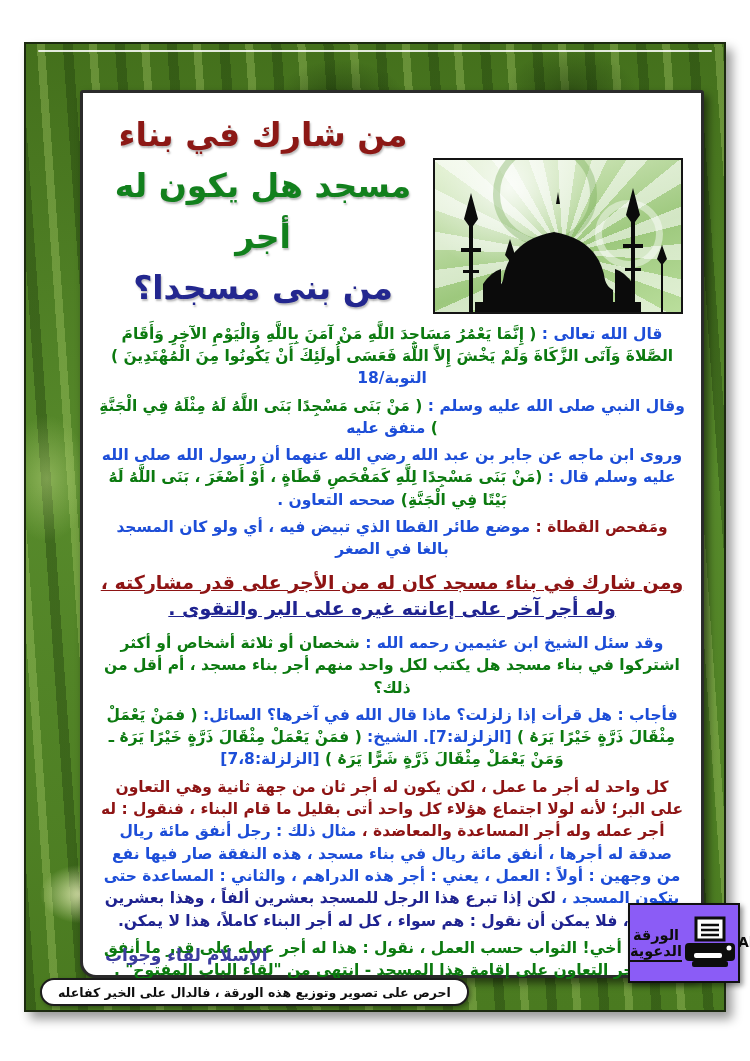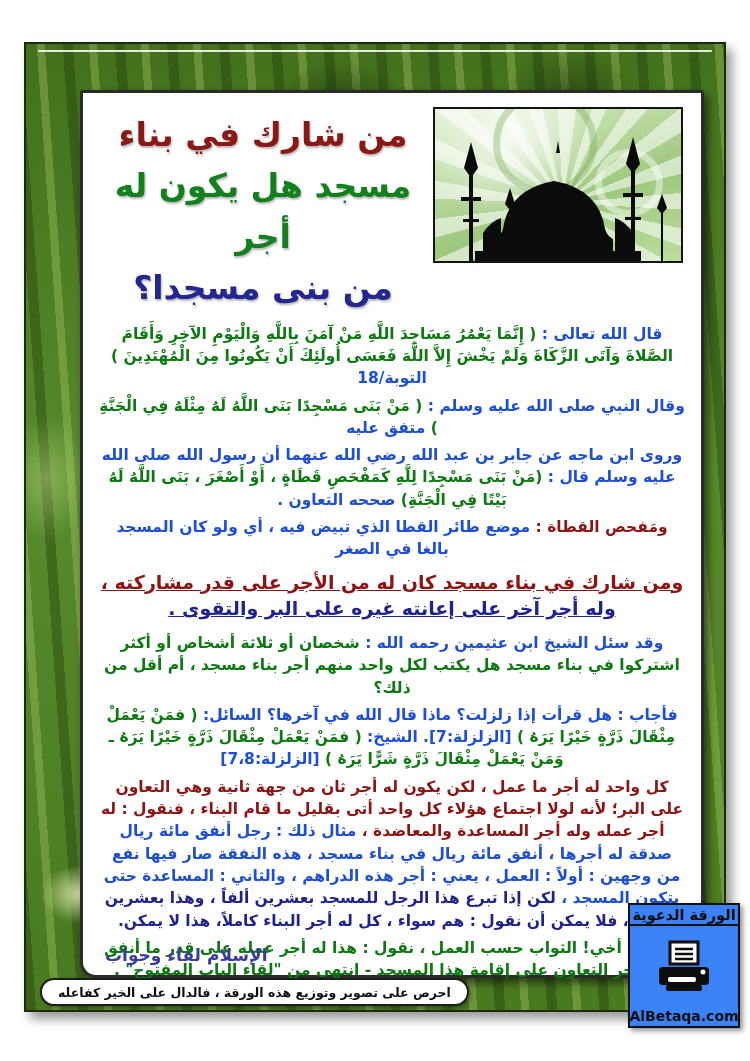--- a/index.html
+++ b/index.html
@@ -22,21 +22,21 @@
       linear-gradient(180deg,#44701c 0%,#578a2b 45%,#4a7a20 100%);}
   .frame::before{content:"";position:absolute;left:12px;right:12px;top:6px;height:2px;
     background:rgba(255,255,255,.85);border-radius:2px;}
 
   
   .card{position:absolute;left:54px;top:46px;width:624px;height:888px;background:#fff;
     border:3px solid #2b2b2b;box-sizing:border-box;border-radius:3px 3px 16px 16px;
     box-shadow:4px 5px 8px rgba(0,0,0,.55);padding:12px 16px;direction:rtl;}
 
   
-  .hdr{display:flex;flex-direction:row-reverse;align-items:flex-start;}
+  .hdr{display:flex;flex-direction:row-reverse;align-items:flex-end;}
   .mosque{width:246px;height:152px;border:2px solid #141414;flex:0 0 auto;margin:2px 2px 0 6px;
     position:relative;overflow:hidden;
     background:
       repeating-conic-gradient(from 0deg at 52% 62%, rgba(255,255,255,.55) 0deg 8deg, rgba(255,255,255,0) 8deg 17deg),
       radial-gradient(circle at 30% 18%, rgba(255,255,255,.85), rgba(255,255,255,0) 42%),
       linear-gradient(160deg,#e2f1d0,#9dc87d 60%,#bade9c);}
   .mosque .ring{position:absolute;border:7px solid rgba(110,165,75,.35);border-radius:50%;}
   .mosque svg{position:absolute;left:0;bottom:-2px;}
   .title{flex:1;text-align:center;padding-top:4px;font-weight:700;
     font-size:33px;line-height:1.55;text-shadow:1px 2px 2px rgba(60,60,60,.35);}
@@ -50,22 +50,22 @@
   .source{position:absolute;left:22px;bottom:10px;direction:rtl;font-weight:700;
     font-size:17px;color:#3c3c9e;}
 
   
   .pill{position:absolute;left:14px;top:934px;height:28px;background:#fff;border:2px solid #1c1c1c;
     border-radius:15px;display:flex;align-items:center;padding:0 16px;box-sizing:border-box;
     font-weight:700;font-size:12.5px;color:#0e0e0e;direction:rtl;white-space:nowrap;
     box-shadow:2px 2px 4px rgba(0,0,0,.35);}
 
   
-  .badge{position:absolute;left:628px;top:903px;width:112px;height:125px;background:#3b82f6;
-    border:2px solid #101010;box-sizing:border-box;display:flex;flex-direction:column;align-items:center;
+  .badge{position:absolute;left:628px;top:903px;width:112px;height:80px;background:#8b5cf6;
+    border:2px solid #101010;box-sizing:border-box;display:flex;flex-direction:row;align-items:center;
     box-shadow:3px 3px 5px rgba(0,0,0,.4);}
   .badge-title{width:100%;text-align:center;font-weight:700;font-size:14.5px;color:#0d0d0d;
     border-bottom:2px solid #101010;padding:2px 0 1px;direction:rtl;}
   .badge-icon{flex:1;display:flex;align-items:center;justify-content:center;}
   .badge-site{font-weight:700;font-size:14px;color:#0d0d0d;direction:ltr;padding-bottom:2px;}
 </style>
 </head>
 <body>
 
 <div class="frame">

